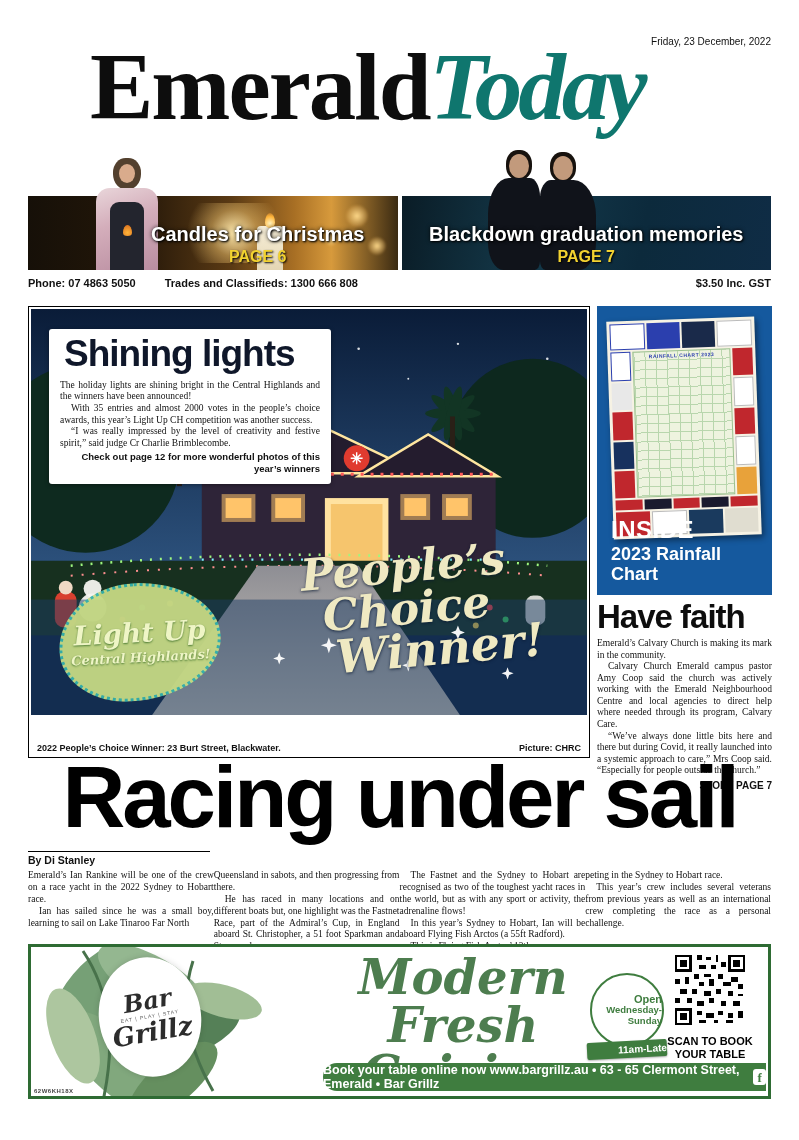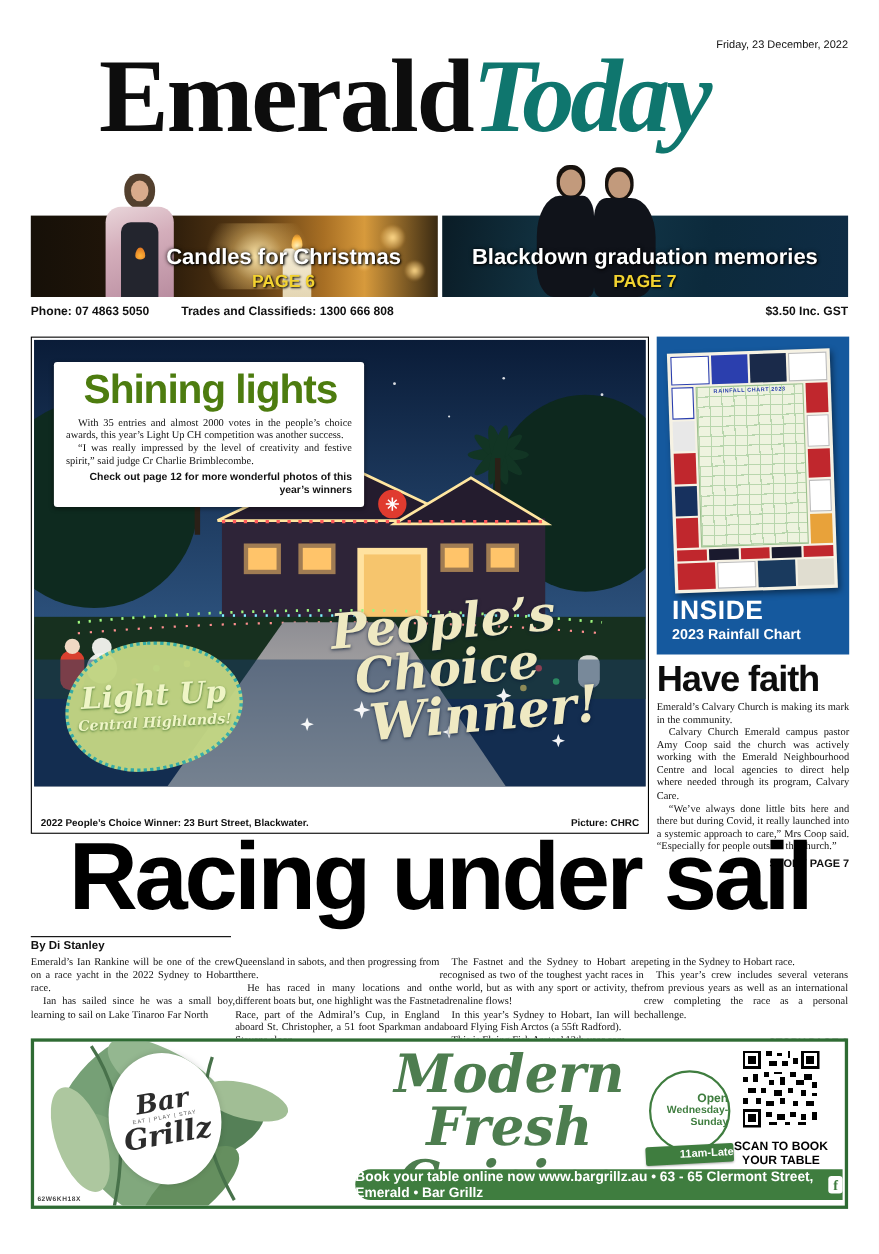--- a/index.html
+++ b/index.html
@@ -44,21 +44,21 @@
   
   .info-bar{position:absolute;top:277px;left:28px;right:28px;display:flex;justify-content:space-between;
      font-size:11px;font-weight:bold;color:#111;}
   .info-left span{margin-right:26px;}
   
   .main-box{position:absolute;top:306px;left:28px;width:562px;height:452px;border:1.5px solid #000;background:#fff;box-sizing:border-box;}
   .photo{position:absolute;top:2px;left:2px;right:2px;height:406px;overflow:hidden;background:#0b1e3c;}
   .photo svg{display:block;width:100%;height:100%;}
   .shining{position:absolute;top:20px;left:18px;width:282px;background:#fff;border-radius:3px;
      padding:6px 11px 10px 11px;box-sizing:border-box;box-shadow:0 1px 4px rgba(0,0,0,.4);z-index:5;}
-  .shining h1{margin:0 0 6px 16px;font-size:37px;letter-spacing:-1px;font-weight:bold;color:#4d7c0f;line-height:1.05;}
+  .shining h1{margin:0 0 6px 4px;font-size:37px;letter-spacing:-1px;font-weight:bold;color:#0f172a;line-height:1.05;}
   .body-copy p{margin:0;font-family:"Liberation Serif",serif;font-size:9.5px;line-height:1.22;text-align:justify;color:#111;}
   .body-copy p.ind{text-indent:11px;}
   .kicker{margin-top:2px !important;font-weight:bold;text-align:right !important;font-family:"Liberation Sans",sans-serif !important;font-size:9.5px;}
   .script-overlay{position:absolute;right:8px;bottom:42px;width:345px;z-index:4;transform:rotate(-5deg);
      font-family:"DejaVu Serif",serif;font-style:italic;font-weight:bold;color:#efe9c2;
      text-shadow:0 1px 3px rgba(10,25,50,.8);line-height:.95;text-align:center;}
   .script-l1{font-size:44px;}
   .script-l2{font-size:46px;padding-left:60px;}
   .lu-logo{position:absolute;left:28px;bottom:14px;width:162px;height:118px;z-index:4;transform:rotate(-3deg);}
   .lu-blob{position:absolute;inset:0;background:#c6d984;border:3px dotted #35b2ac;
@@ -79,21 +79,21 @@
   .p-mid{flex:1;display:flex;gap:2px;min-height:0;}
   .p-col{width:20px;display:flex;flex-direction:column;gap:2px;}
   .p-col div{flex:1;}
   .p-chart{flex:1;background:
      repeating-linear-gradient(0deg,#b9d6ad 0 1px,transparent 1px 9px),
      repeating-linear-gradient(90deg,#b9d6ad 0 1px,transparent 1px 11px),#eef3df;
      position:relative;border:1px solid #9cc08e;}
   .p-title{position:absolute;top:1px;left:0;right:0;text-align:center;font-size:5px;font-weight:bold;color:#2b3fae;letter-spacing:.5px;}
   .promo-text{position:absolute;left:14px;bottom:10px;color:#fff;font-weight:bold;line-height:1.15;}
   .promo-l1{font-size:24px;letter-spacing:.5px;}
-  .promo-l2{font-size:13px;}
+  .promo-l2{font-size:18px;}
   .faith{position:absolute;top:600px;left:597px;width:175px;}
   .faith h2{margin:0 0 5px 0;font-size:33px;letter-spacing:-1px;font-weight:bold;color:#0d0d0d;line-height:1;}
   .faith .body-copy p{font-size:9.5px;}
   .story-ref{font-weight:bold;font-size:10px;text-align:right;margin-top:3px;font-family:"Liberation Sans",sans-serif;color:#111;}
   
   .racing-head{position:absolute;top:756px;left:28px;width:743px;text-align:center;font-size:87px;font-weight:bold;
      letter-spacing:-3px;line-height:.95;color:#000;white-space:nowrap;}
   .racing-body{position:absolute;top:851px;left:28px;width:743px;}
   .byline{width:182px;border-top:1.5px solid #000;padding-top:2px;font-weight:bold;font-size:10.5px;margin-bottom:4px;color:#111;}
   .cols{display:flex;}
@@ -267,20 +267,21 @@
           <path d="M430,318 l2,5 5,2 -5,2 -2,5 -2,-5 -5,-2 5,-2 z"></path>
           <path d="M380,352 l1.6,4.5 4.5,1.6 -4.5,1.6 -1.6,4.5 -1.6,-4.5 -4.5,-1.6 4.5,-1.6 z"></path>
           <path d="M250,345 l1.6,4.5 4.5,1.6 -4.5,1.6 -1.6,4.5 -1.6,-4.5 -4.5,-1.6 4.5,-1.6 z"></path>
           <path d="M480,360 l1.6,4.5 4.5,1.6 -4.5,1.6 -1.6,4.5 -1.6,-4.5 -4.5,-1.6 4.5,-1.6 z"></path>
         </g>
       </svg>
 
       <div class="shining">
         <h1>Shining lights</h1>
         <div class="body-copy">
+          <p>The holiday lights are shining bright in the Central Highlands and the winners have been announced!</p>
           <p class="ind">With 35 entries and almost 2000 votes in the people’s choice awards, this year’s Light Up CH competition was another success.</p>
           <p class="ind">“I was really impressed by the level of creativity and festive spirit,” said judge Cr Charlie Brimblecombe.</p>
           <p class="kicker">Check out page 12 for more wonderful photos of this year’s winners</p>
         </div>
       </div>
 
       <div class="script-overlay">
         <div class="script-l1">People’s Choice</div>
         <div class="script-l2">Winner!</div>
       </div>

